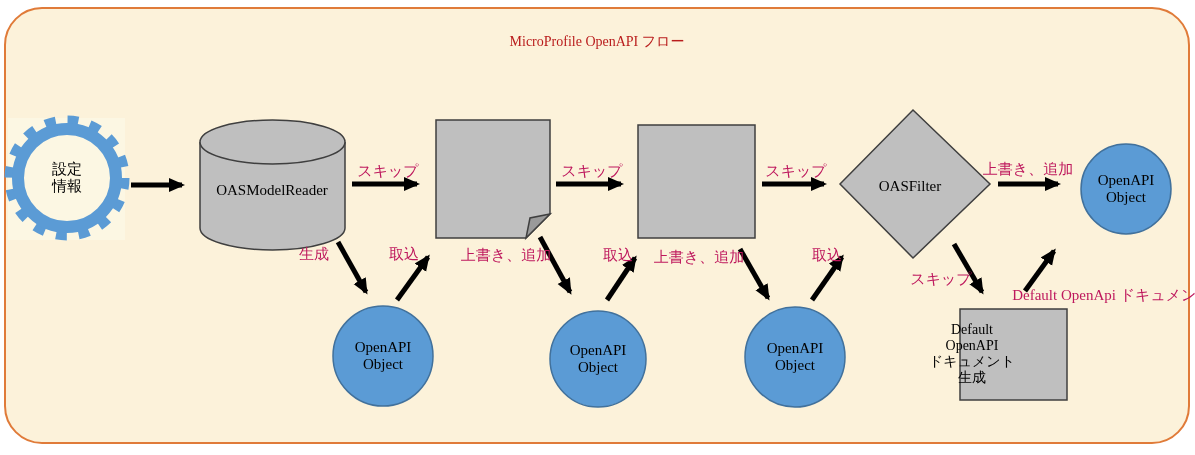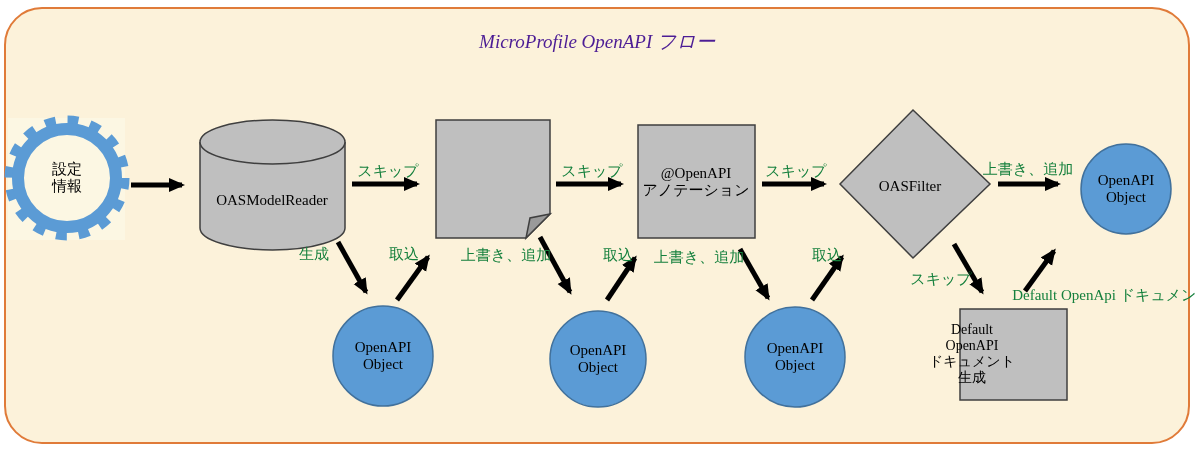--- a/index.html
+++ b/index.html
@@ -17,44 +17,43 @@
     left: 4px; top: 7px;
     width: 1186px; height: 437px;
     background: #FCF2DA;
     border: 2px solid #E07B39;
     border-radius: 38px;
   }
   .title {
     position: absolute;
     left: 597px; top: 42px;
     transform: translate(-50%, -50%);
-    font-size: 19px;
-    color: #4c1d95;
+    font-size: 14px;
+    color: #b91c1c;
     white-space: nowrap;
-    font-style: italic;
   }
   svg.layer {
     position: absolute;
     left: 0; top: 0;
     width: 1195px; height: 455px;
   }
   .lbl {
     position: absolute;
     transform: translate(-50%, -50%);
     color: #000000;
     font-size: 15px;
     line-height: 17px;
     text-align: center;
     white-space: pre-line;
   }
   .lbl.small { font-size: 14px; line-height: 16px; }
   .edge-lbl {
     position: absolute;
     transform: translate(-50%, -50%);
-    color: #15803d;
+    color: #be185d;
     font-size: 15px;
     white-space: nowrap;
   }
 </style>
 </head>
 <body>
 
 <div class="canvas">
   <div class="frame"></div>
 
@@ -106,23 +105,21 @@
       <line x1="812" y1="300" x2="842" y2="257" marker-end="url(#ah)"></line>
       <line x1="954" y1="244" x2="982" y2="292" marker-end="url(#ah)"></line>
       <line x1="1025" y1="291" x2="1054" y2="251" marker-end="url(#ah)"></line>
     </g>
   </svg>
 
   <div class="title">MicroProfile OpenAPI フロー</div>
 
   <div class="lbl" style="left:67px; top:178px;text-align:right;">設定
 情報</div>
-  <div class="lbl" style="left:272px; top:200px;">OASModelReader</div>
-  <div class="lbl" style="left:696px; top:182px;">@OpenAPI
-アノテーション</div>
+  <div class="lbl" style="left:272px; top:190px;">OASModelReader</div>
   <div class="lbl" style="left:910px; top:186px;">OASFilter</div>
   <div class="lbl" style="left:1126px; top:189px;">OpenAPI
 Object</div>
   <div class="lbl" style="left:383px; top:356px;">OpenAPI
 Object</div>
   <div class="lbl" style="left:598px; top:359px;">OpenAPI
 Object</div>
   <div class="lbl" style="left:795px; top:357px;">OpenAPI
 Object</div>
   <div class="lbl small" style="left:972px; top:354px;">Default

